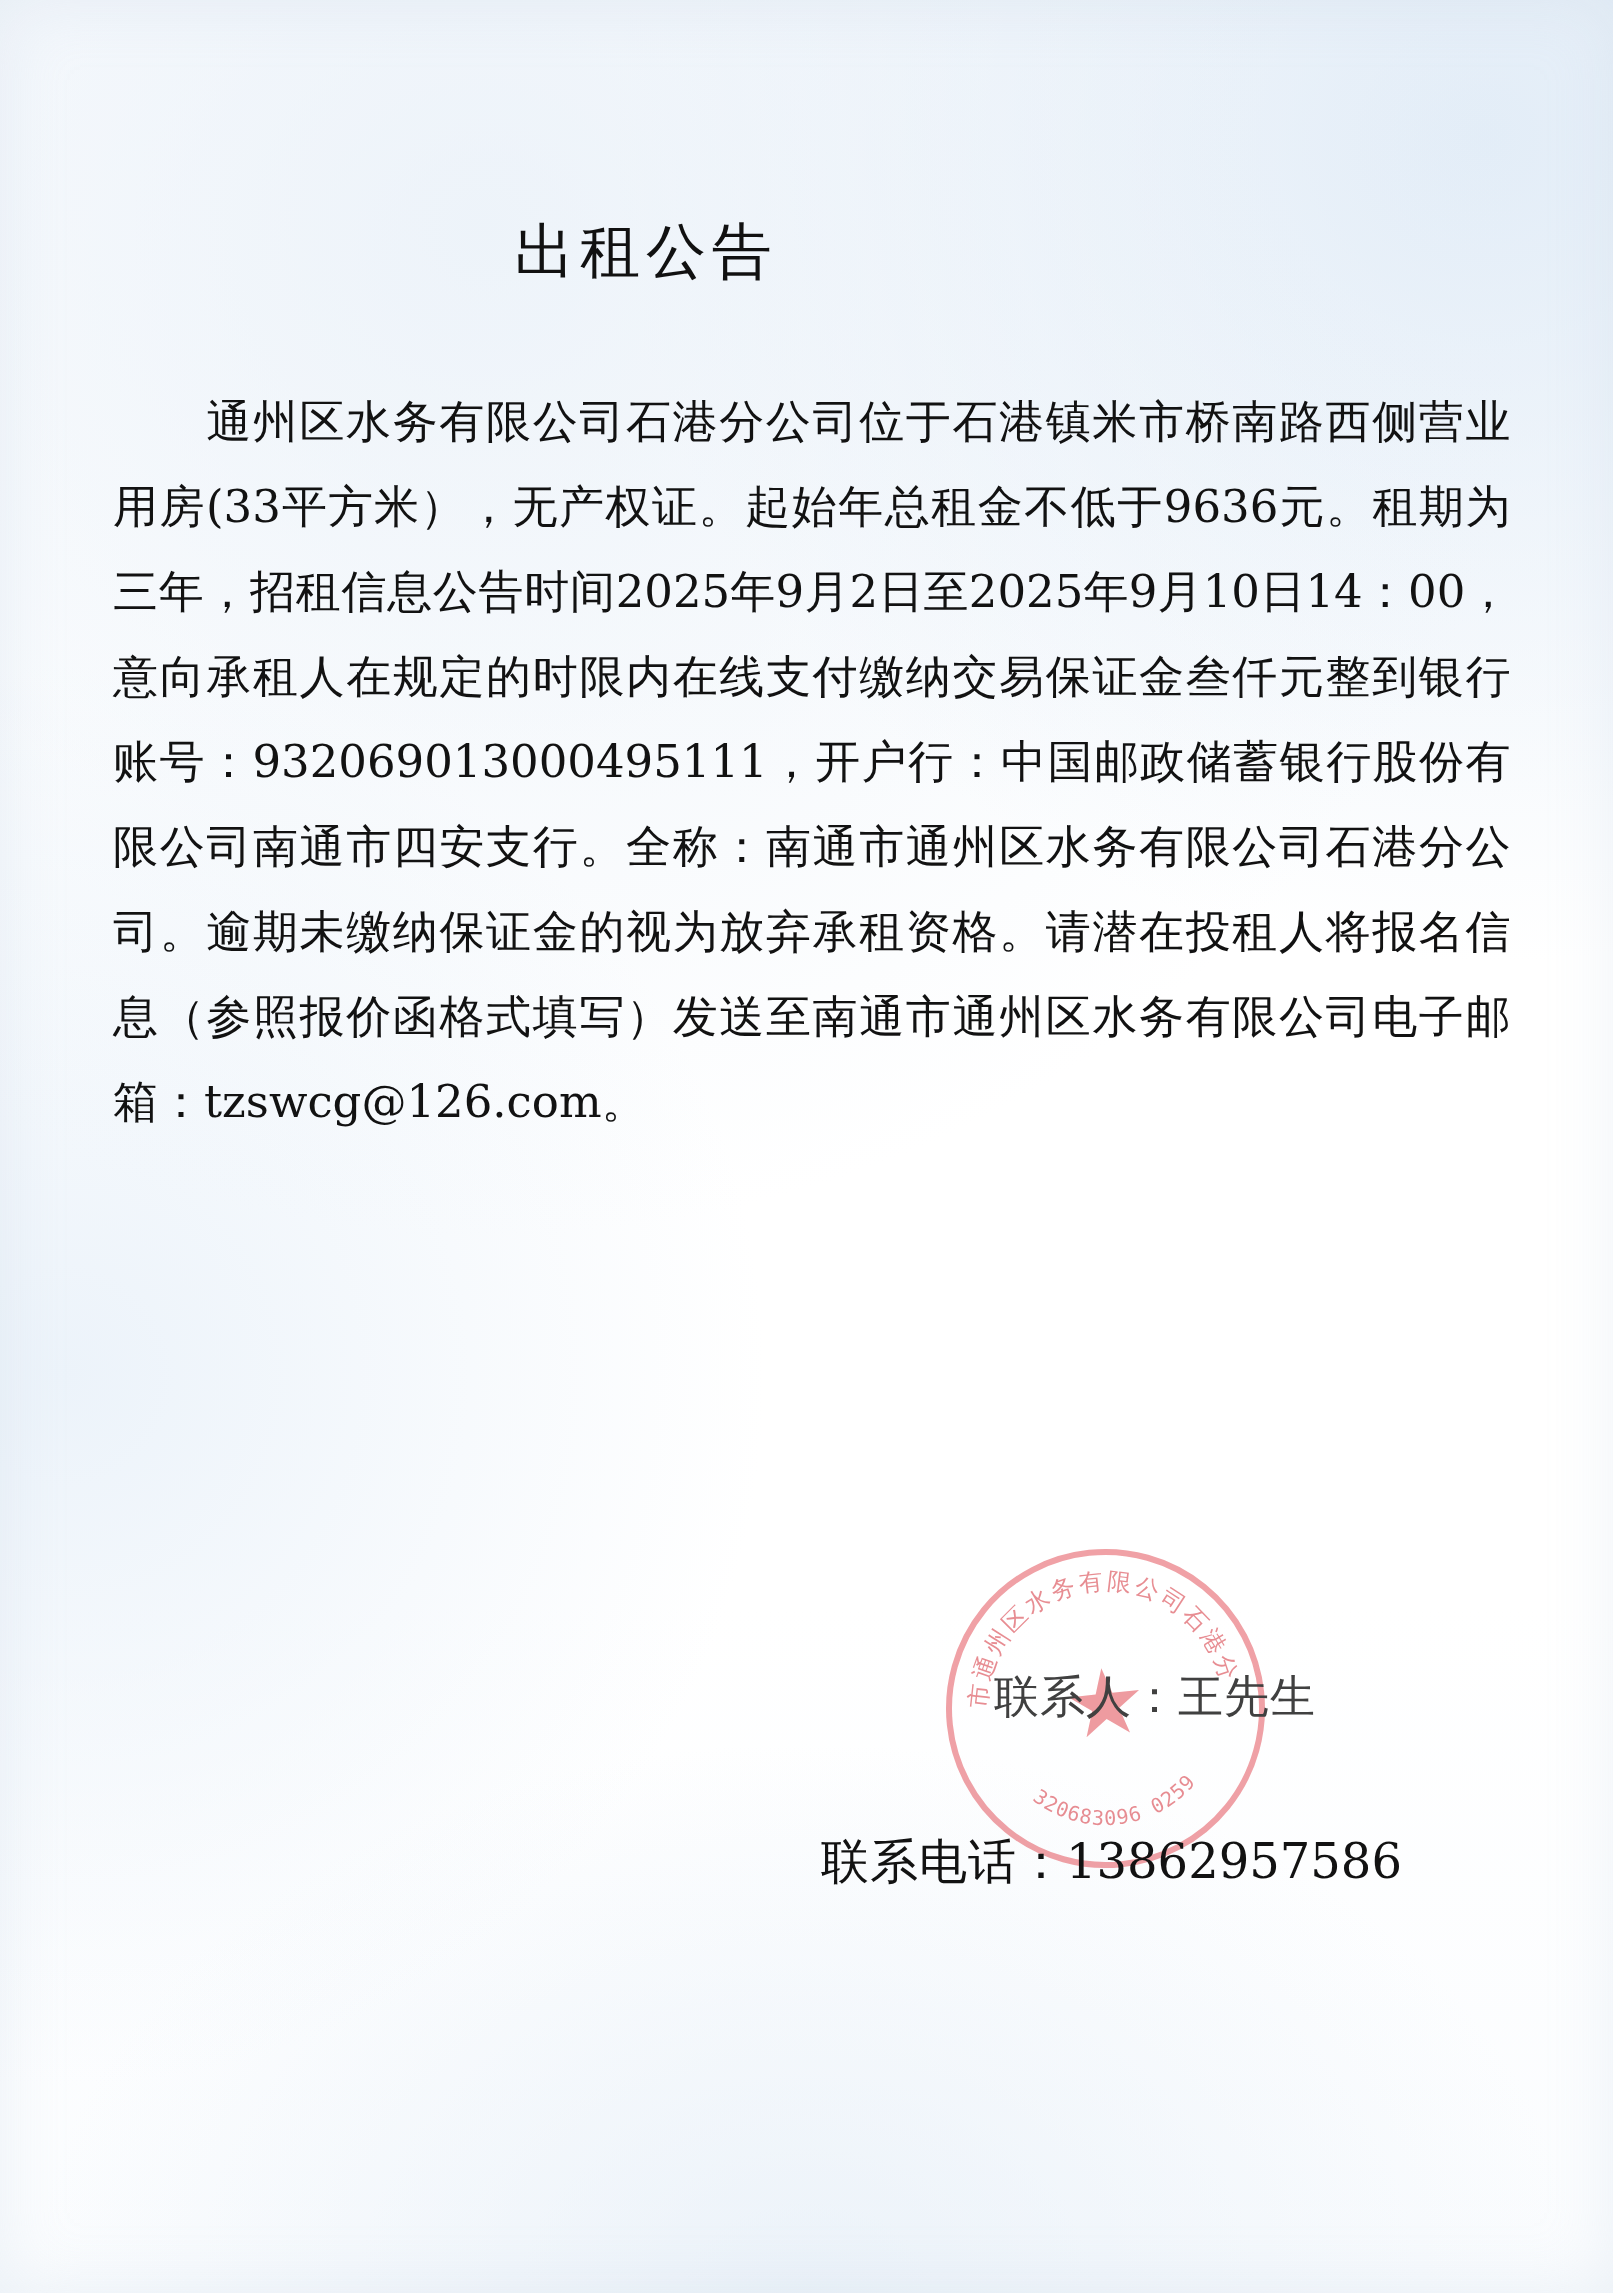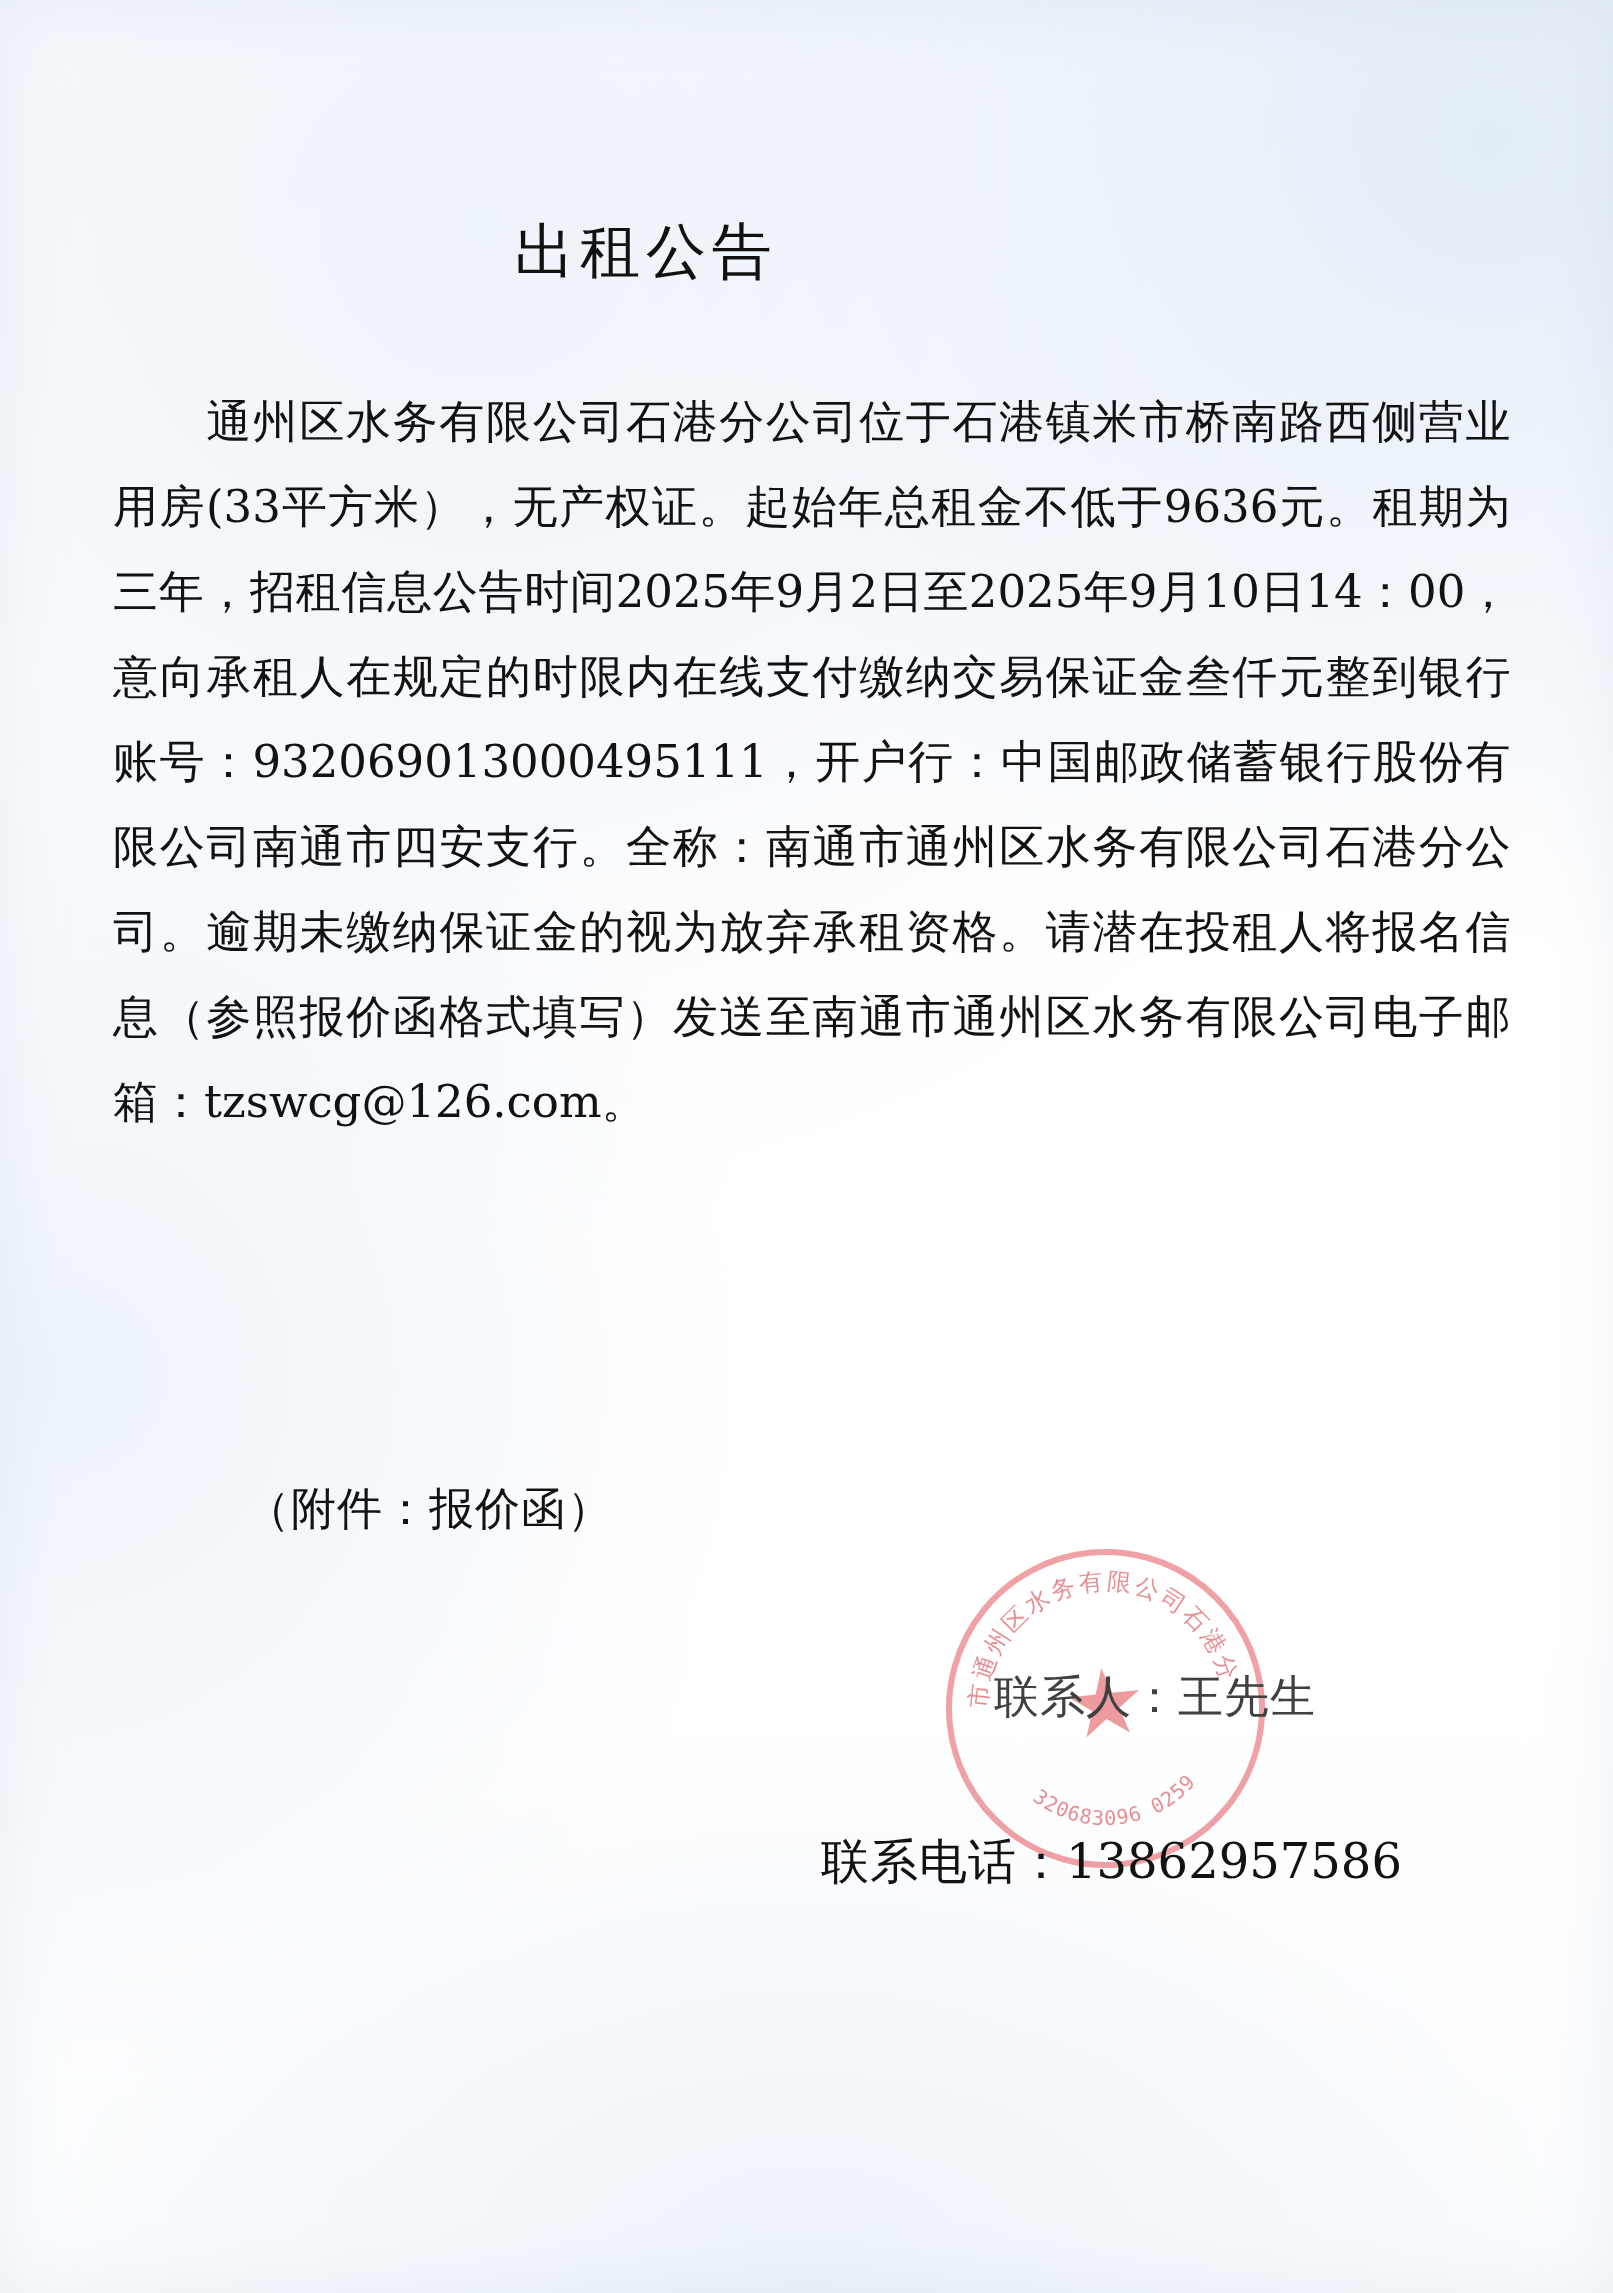--- a/index.html
+++ b/index.html
@@ -159,21 +159,20 @@
 <div class="paper"></div>
 
 <div class="content">
 
   <div class="doc-title">出租公告</div>
 
   <div class="body-text">
     <span class="indent"></span><span>通州区水务有限公司石港分公司位于石港镇米市桥南路西侧营业用房</span><span class="latin">(33平方米）</span><span>，无产权证。起始年总租金不低于</span><span class="latin">9636</span><span>元。租期为三年，招租信息公告时间</span><span class="latin">2025年9月2日至2025年9月10日14：00</span><span>，意向承租人在规定的时限内在线支付缴纳交易保证金叁仟元整到银行账号：</span><span class="u latin">932069013000495111</span><span>，开户行：</span><span class="u">中国邮政储蓄银行股份有限公司南通市四安支行</span><span>。全称：</span><span class="u">南通市通州区水务有限公司石港分公司</span><span>。逾期未缴纳保证金的视为放弃承租资格。请潜在投租人将报名信息（参照报价函格式填写）发送至南通市通州区水务有限公司电子邮箱：</span><span class="u latin">tzswcg@126.com。</span>
   </div>
 
-  <div class="attachment-note">（附件：报价函）</div>
 
   <div class="seal">
     <div class="seal-inner">
       <svg class="seal-arc" viewBox="0 0 320 320">
         <defs>
           <path id="arcpath" d="M 36,160 A 124,124 0 0 1 284,160"></path>
         </defs>
         <text>
           <textPath href="#arcpath" startOffset="50%" text-anchor="middle">南通市通州区水务有限公司石港分公司</textPath>
         </text>

